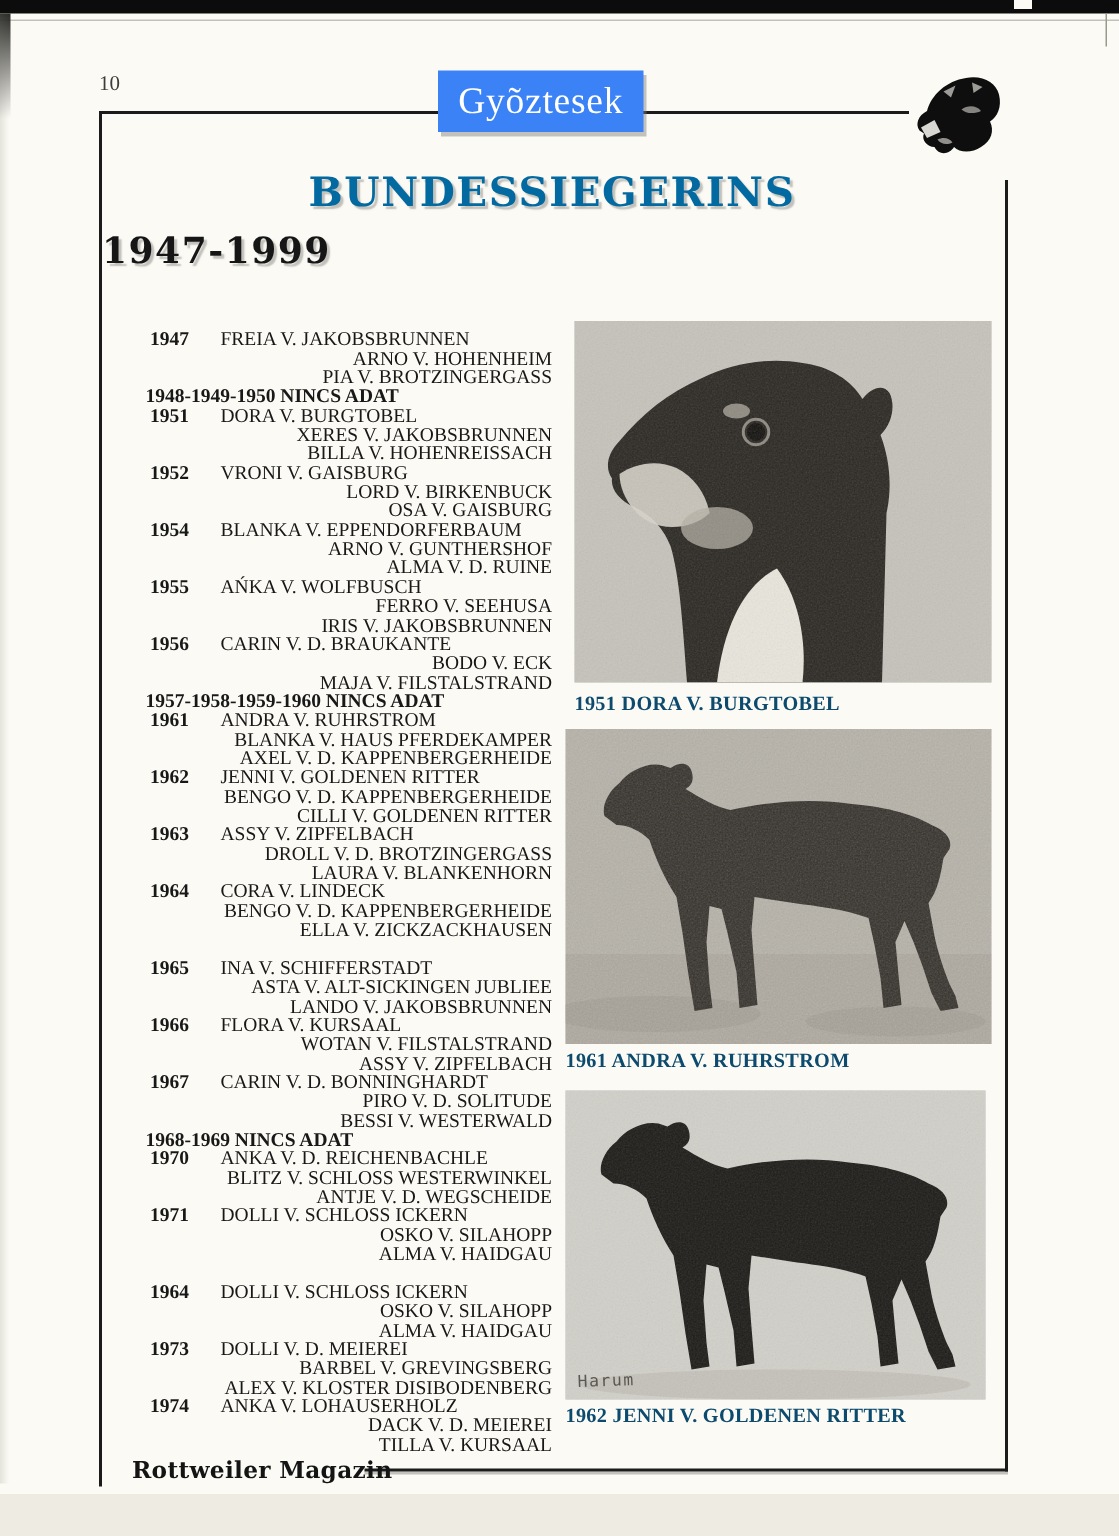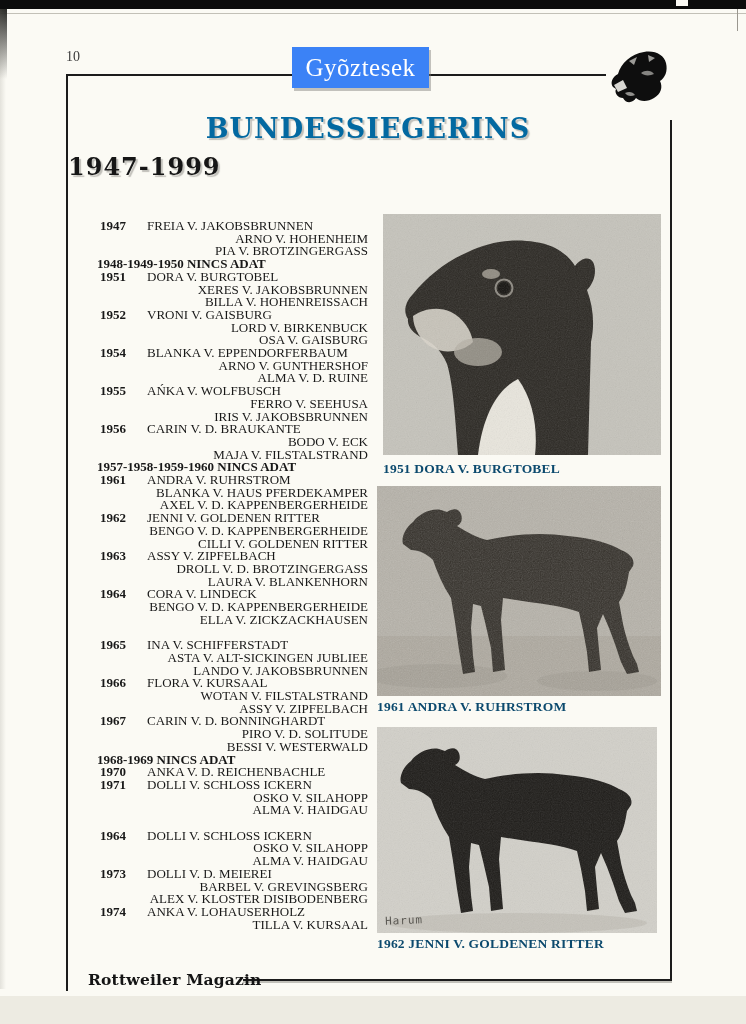--- a/index.html
+++ b/index.html
@@ -220,20 +220,24 @@
     <span class="name">CARIN V. D. BONNINGHARDT</span>
     <div class="parents">
         <div class="parent">PIRO V. D. SOLITUDE</div>
         <div class="parent">BESSI V. WESTERWALD</div>
       </div>
   </div>
 <div class="range">1968-1969 NINCS ADAT</div>
   <div class="row">
     <span class="year">1970</span>
     <span class="name">ANKA V. D. REICHENBACHLE</span>
+    <div class="parents">
+        <div class="parent">BLITZ V. SCHLOSS WESTERWINKEL</div>
+        <div class="parent">ANTJE V. D. WEGSCHEIDE</div>
+      </div>
   </div>
 
   <div class="row">
     <span class="year">1971</span>
     <span class="name">DOLLI V. SCHLOSS ICKERN</span>
     <div class="parents">
         <div class="parent">OSKO V. SILAHOPP</div>
         <div class="parent">ALMA V. HAIDGAU</div>
       </div>
   </div>
@@ -253,20 +257,21 @@
     <div class="parents">
         <div class="parent">BARBEL V. GREVINGSBERG</div>
         <div class="parent">ALEX V. KLOSTER DISIBODENBERG</div>
       </div>
   </div>
 
   <div class="row">
     <span class="year">1974</span>
     <span class="name">ANKA V. LOHAUSERHOLZ</span>
     <div class="parents">
+        <div class="parent">DACK V. D. MEIEREI</div>
         <div class="parent">TILLA V. KURSAAL</div>
       </div>
   </div>
 </div>
 
 <svg width="0" height="0" style="position:absolute" aria-hidden="true">
   <defs>
     <path id="standing-dog" d="M20,50 C18,44 22,34 30,28 C36,20 48,14 58,16 L64,18 C70,14 76,14 78,20 C80,26 78,30 74,32 C84,38 94,44 104,46 C130,40 160,38 185,42 C210,44 228,50 238,56 C248,60 252,66 250,72 L246,78 C244,90 242,100 236,108 L240,130 C242,140 246,152 250,162 L254,170 L256,178 L244,180 L238,168 L232,150 L226,134 L220,120 L214,134 L216,156 L218,176 L206,178 L204,158 L200,136 L196,118 C180,112 160,110 146,108 L120,104 L118,126 L120,152 L122,176 L110,178 L108,154 L102,128 L98,112 L90,110 L88,134 L90,162 L92,178 L80,180 L76,156 L72,128 L68,104 C60,92 54,78 50,66 C44,60 36,56 28,56 Z"></path>
     <filter id="grain">
       <feTurbulence type="fractalNoise" baseFrequency="0.9" numOctaves="2" result="n"></feTurbulence>

